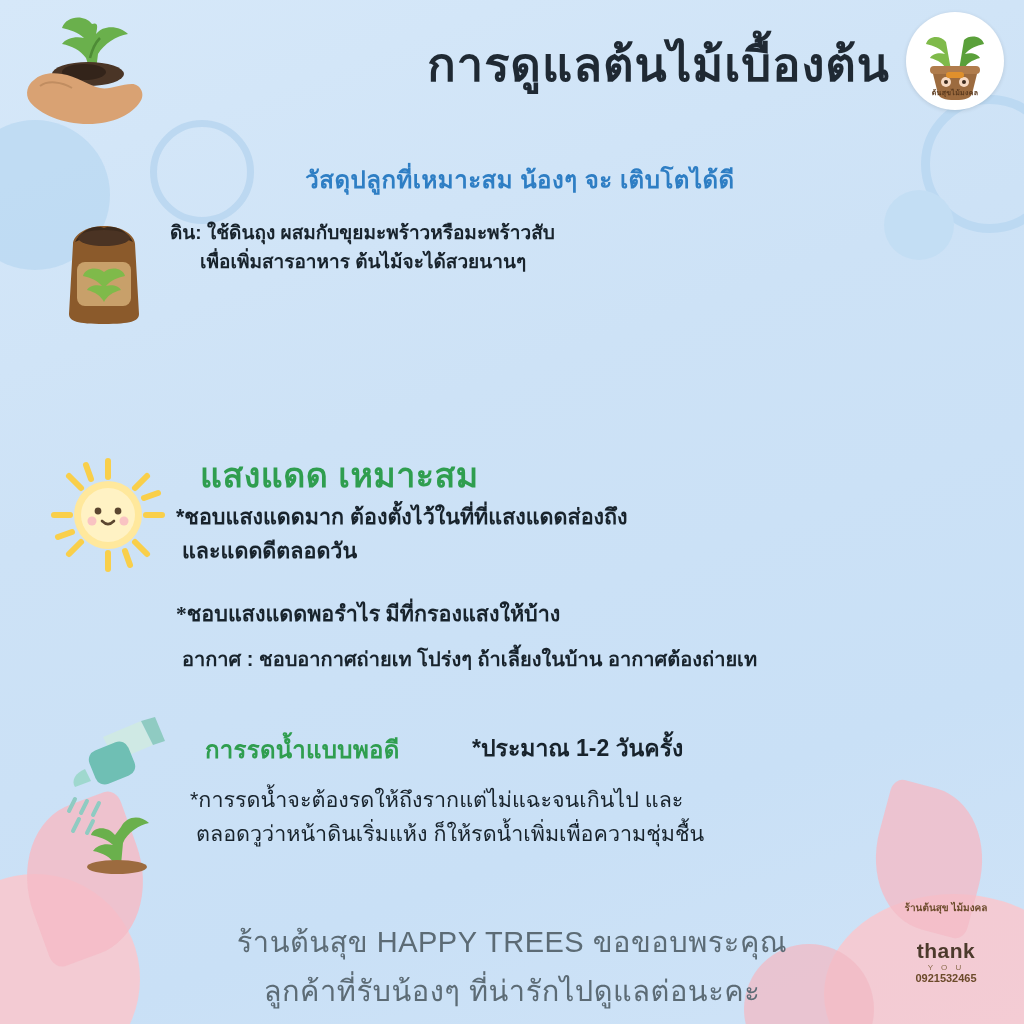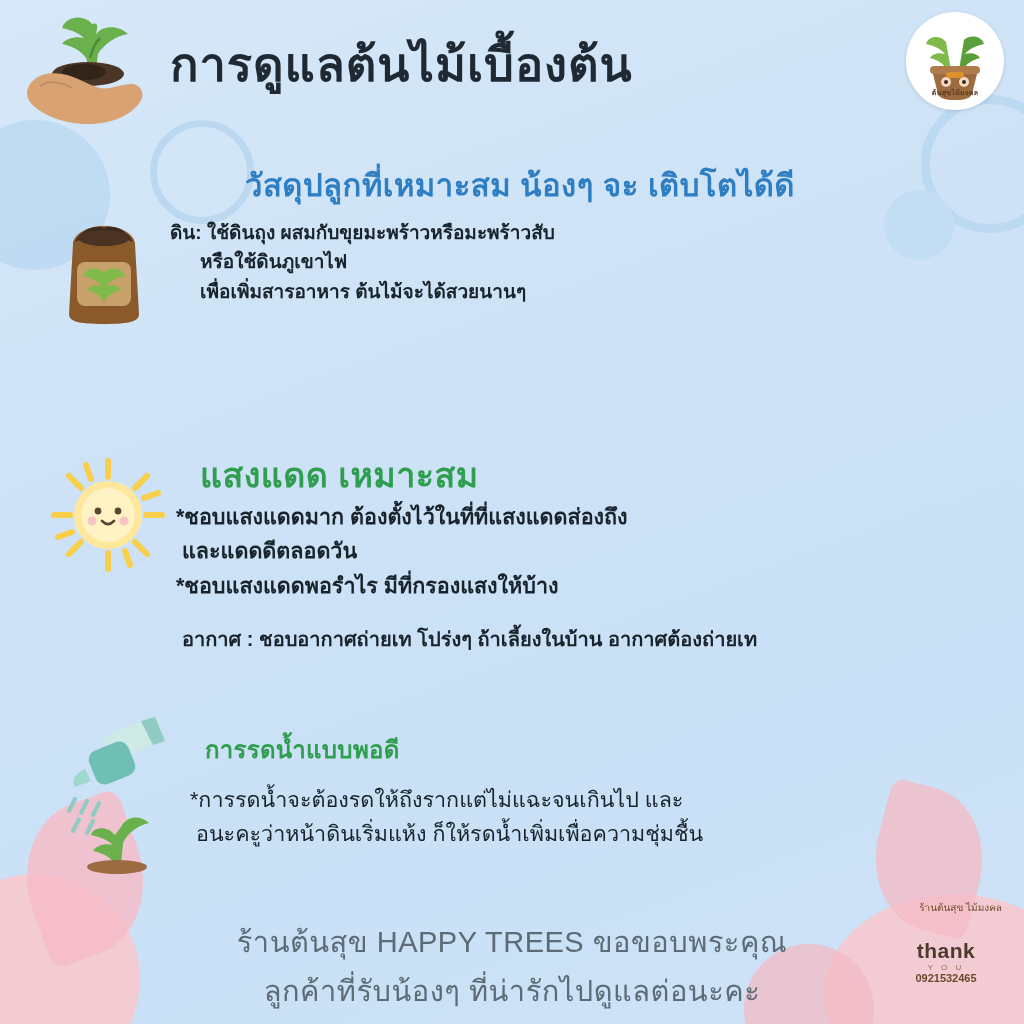--- a/index.html
+++ b/index.html
@@ -119,36 +119,36 @@
     left: 14px;
     top: 10px;
     width: 165px;
     height: 125px;
   }
   .title {
     position: absolute;
     top: 38px;
     left: 170px;
     width: 720px;
-    text-align: left;
+    text-align: right;
     font-size: 47px;
     font-weight: bold;
     color: #1f2933;
     letter-spacing: 1px;
     line-height: 1.15;
   }
 
   
   .subtitle-blue {
     position: absolute;
     top: 160px;
     left: 120px;
     width: 800px;
     text-align: center;
-    font-size: 31px;
+    font-size: 24px;
     font-weight: bold;
     color: #2e7ec4;
     letter-spacing: .5px;
   }
   .soil-icon {
     position: absolute;
     left: 55px;
     top: 218px;
     width: 98px;
     height: 110px;
@@ -187,22 +187,22 @@
     position: absolute;
     left: 176px;
     top: 500px;
     width: 800px;
     color: #18232c;
     font-size: 21.5px;
     font-weight: bold;
     line-height: 1.6;
   }
   .sun-block .l2 { padding-left: 6px; }
-  .sun-block .l3 { margin-top: 0; }
-  .sun-block .l4 { font-size: 20px; margin-top: 20px; padding-left: 6px; }
+  .sun-block .l3 { margin-top: 28px; font-family: Liberation Serif, serif; }
+  .sun-block .l4 { font-size: 20px; margin-top: 12px; padding-left: 6px; }
 
   
   .water-icon {
     position: absolute;
     left: 45px;
     top: 715px;
     width: 135px;
     height: 160px;
   }
   .water-head {
@@ -248,21 +248,21 @@
   }
   .stamp {
     position: absolute;
     right: 22px;
     bottom: 16px;
     width: 112px;
     height: 108px;
     text-align: center;
     color: #6b4a2a;
   }
-  .stamp .s1 { font-size: 10px; font-weight: normal; text-align: right; }
+  .stamp .s1 { font-size: 10px; font-weight: bold; }
   .stamp .s2 { font-size: 21px; font-weight: bold; color: #4c3a2c; letter-spacing: .5px; margin-top: 24px; }
   .stamp .s3 { font-size: 8px; letter-spacing: 3px; color: #8a6b4c; }
   .stamp .s4 { font-size: 11px; font-weight: bold; }
 </style>
 </head>
 <body>
 
 <div id="poster">
 
   <div class="bg-blob blob-a"></div>
@@ -311,21 +311,20 @@
       <path d="M18 26 C18 18 30 8 49 8 C68 8 80 18 80 26 L84 96 C84 103 76 106 49 106 C22 106 14 103 14 96 Z" fill="#8b5a2b"></path>
       <path d="M20 24 C26 12 40 6 49 10 C58 6 72 12 78 24 C66 18 58 20 49 24 C40 20 32 18 20 24 Z" fill="#3c2a1c"></path>
       <ellipse cx="49" cy="20" rx="26" ry="8" fill="#4a3323"></ellipse>
       <rect x="22" y="44" width="54" height="44" rx="8" fill="#c8a06a"></rect>
       <path d="M49 54 C42 48 30 50 28 58 C36 60 42 62 47 68 C41 66 34 68 32 72 C40 74 46 78 49 84 C52 78 58 74 66 72 C64 68 57 66 51 68 C56 62 62 60 70 58 C68 50 56 48 49 54 Z" fill="#7fba4a"></path>
     </svg>
   </div>
 
   <div class="soil-block">
     <div class="line1">ดิน: ใช้ดินถุง ผสมกับขุยมะพร้าวหรือมะพร้าวสับ</div>
-    <div class="line2">หรือใช้ดินภูเขาไฟ</div>
     <div class="line4">เพื่อเพิ่มสารอาหาร ต้นไม้จะได้สวยนานๆ</div>
   </div>
 
   <div class="sun-icon">
     <svg viewBox="0 0 120 120" width="120" height="120">
       <g stroke="#f9cf4a" stroke-width="6" stroke-linecap="round">
         <line x1="60" y1="6" x2="60" y2="22"></line>
         <line x1="60" y1="98" x2="60" y2="114"></line>
         <line x1="6" y1="60" x2="22" y2="60"></line>
         <line x1="98" y1="60" x2="114" y2="60"></line>
@@ -369,24 +368,25 @@
         <line x1="54" y1="88" x2="48" y2="100"></line>
         <line x1="34" y1="104" x2="28" y2="116"></line>
         <line x1="48" y1="106" x2="42" y2="118"></line>
       </g>
       <path d="M70 120 C62 110 48 112 46 120 C54 122 62 124 68 130 C60 128 52 130 48 136 C58 138 66 142 70 150 L76 150 L78 128 C82 118 94 110 104 108 C96 100 82 100 76 112 Z" fill="#6ab04c"></path>
       <ellipse cx="72" cy="152" rx="30" ry="7" fill="#9c6b3f"></ellipse>
     </svg>
   </div>
 
   <div class="water-head">การรดน้ำแบบพอดี</div>
+  <div class="water-head-rest">*ประมาณ 1-2 วันครั้ง</div>
 
   <div class="water-block">
     <div class="l1">*การรดน้ำจะต้องรดให้ถึงรากแต่ไม่แฉะจนเกินไป และ</div>
-    <div class="l2">อนะคะูว่าหน้าดินเริ่มแห้ง ก็ให้รดน้ำเพิ่มเพื่อความชุ่มชื้น</div>
+    <div class="l2">ตลอดวูว่าหน้าดินเริ่มแห้ง ก็ให้รดน้ำเพิ่มเพื่อความชุ่มชื้น</div>
   </div>
 
   <div class="footer">
     <div>ร้านต้นสุข HAPPY TREES ขอขอบพระคุณ</div>
     <div>ลูกค้าที่รับน้องๆ ที่น่ารักไปดูแลต่อนะคะ</div>
   </div>
 
   <div class="stamp">
     <div class="s1">ร้านต้นสุข ไม้มงคล</div>
     <div class="s2">thank</div>

